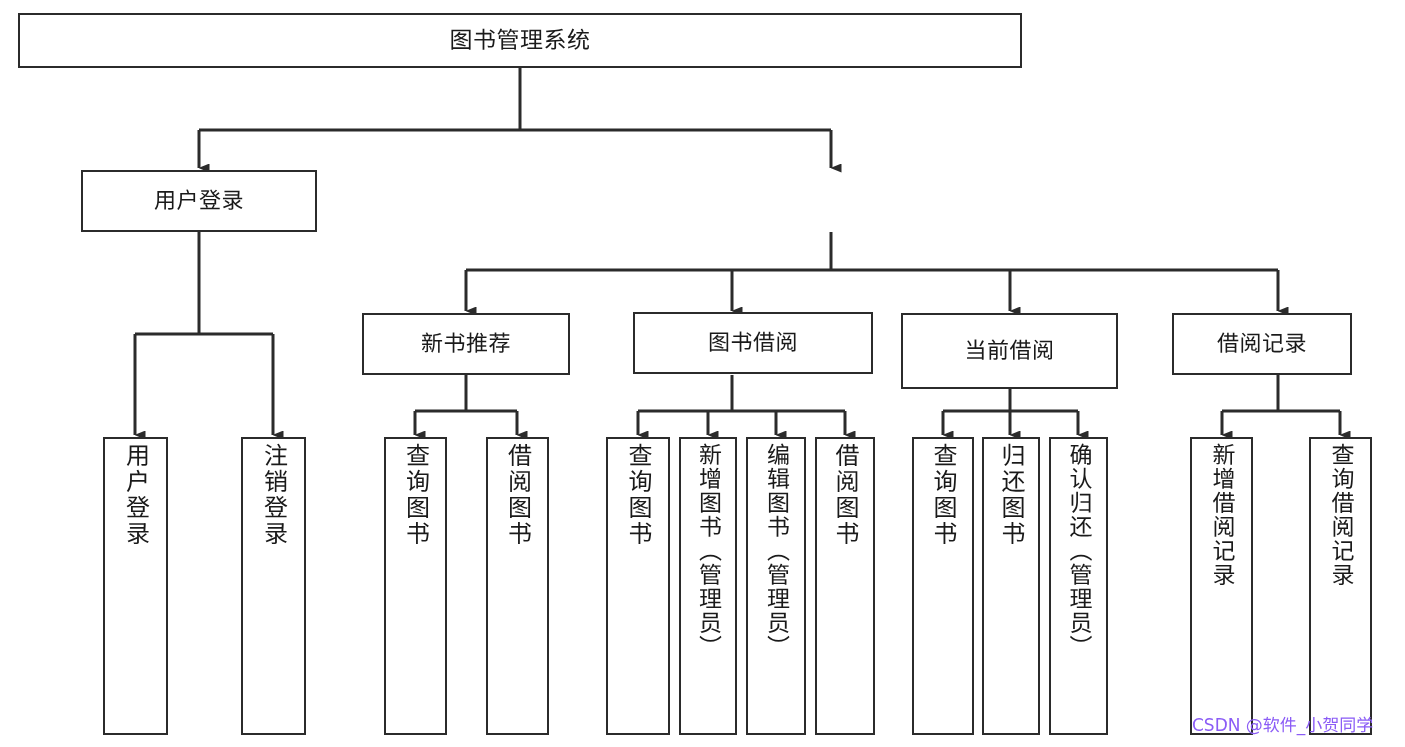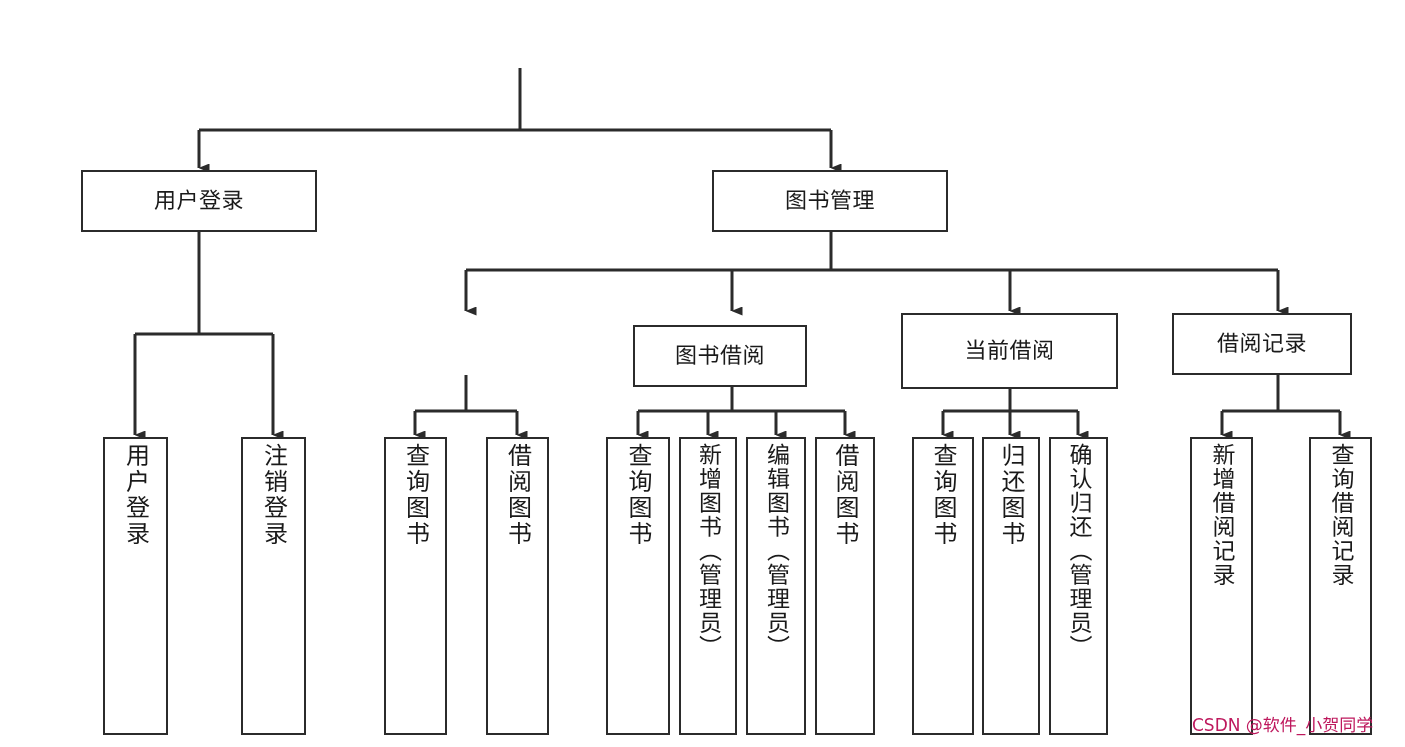--- a/index.html
+++ b/index.html
@@ -66,21 +66,21 @@
   }
   .node.vert.tall .node-label {
     font-size: 23px;
     letter-spacing: 1px;
   }
   .watermark {
     position: absolute;
     left: 1192px;
     top: 711px;
     font-size: 17px;
-    color: #be185d;
+    color: #8b5cf6;
     white-space: nowrap;
     z-index: 5;
     font-family: "DejaVu Sans", "Liberation Sans", sans-serif;
   }
 </style>
 </head>
 <body>
 
 <div id="diagram-root">
 
@@ -127,29 +127,32 @@
       <path d="M1010,411 L1010,435" marker-end="url(#arrowhead)"></path>
       <path d="M1078,411 L1078,435" marker-end="url(#arrowhead)"></path>
 
       <path d="M1278,375 L1278,411"></path>
       <path d="M1222,411 L1340,411"></path>
       <path d="M1222,411 L1222,435" marker-end="url(#arrowhead)"></path>
       <path d="M1340,411 L1340,435" marker-end="url(#arrowhead)"></path>
     </g>
   </svg>
 
+  <div class="node horiz root" style="left:18px; top:13px; width:1004px; height:55px;">
+    <span class="node-label">图书管理系统</span>
+  </div>
 
   <div class="node horiz" style="left:81px; top:170px; width:236px; height:62px;">
     <span class="node-label">用户登录</span>
   </div>
-  <div class="node horiz" style="left:712px; top:170px; width:236px; height:62px;">
-    <span class="node-label">图书管理</span>
-  </div>
-
-  <div class="node horiz" style="left:633px; top:325px; width:174px; height:62px;justify-content:center;">
+
+  <div class="node horiz" style="left:362px; top:313px; width:208px; height:62px;">
+    <span class="node-label">新书推荐</span>
+  </div>
+  <div class="node horiz" style="left:633px; top:312px; width:240px; height:62px;justify-content:center;">
     <span class="node-label">图书借阅</span>
   </div>
   <div class="node horiz" style="left:901px; top:313px; width:217px; height:76px;">
     <span class="node-label">当前借阅</span>
   </div>
   <div class="node horiz" style="left:1172px; top:313px; width:180px; height:62px;">
     <span class="node-label">借阅记录</span>
   </div>
 
   <div class="node vert" style="left:103px; top:437px; width:65px; height:298px;">

